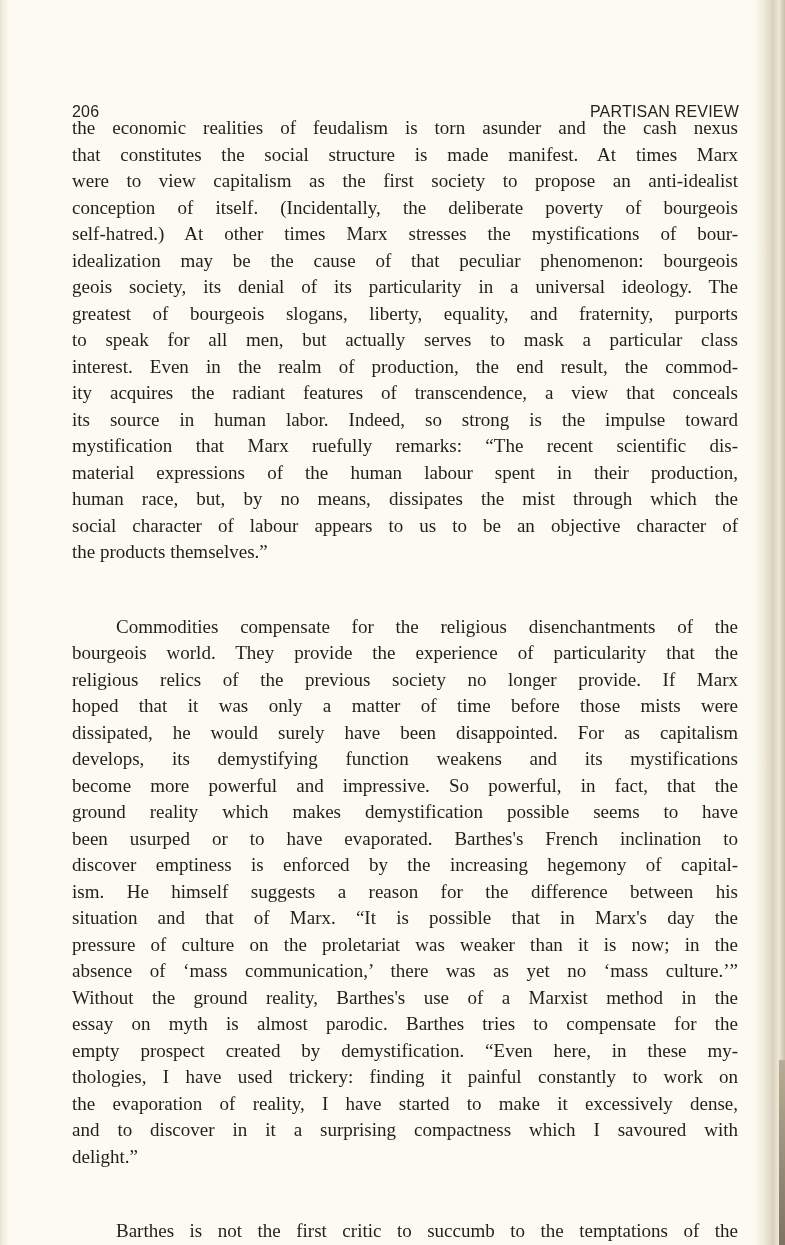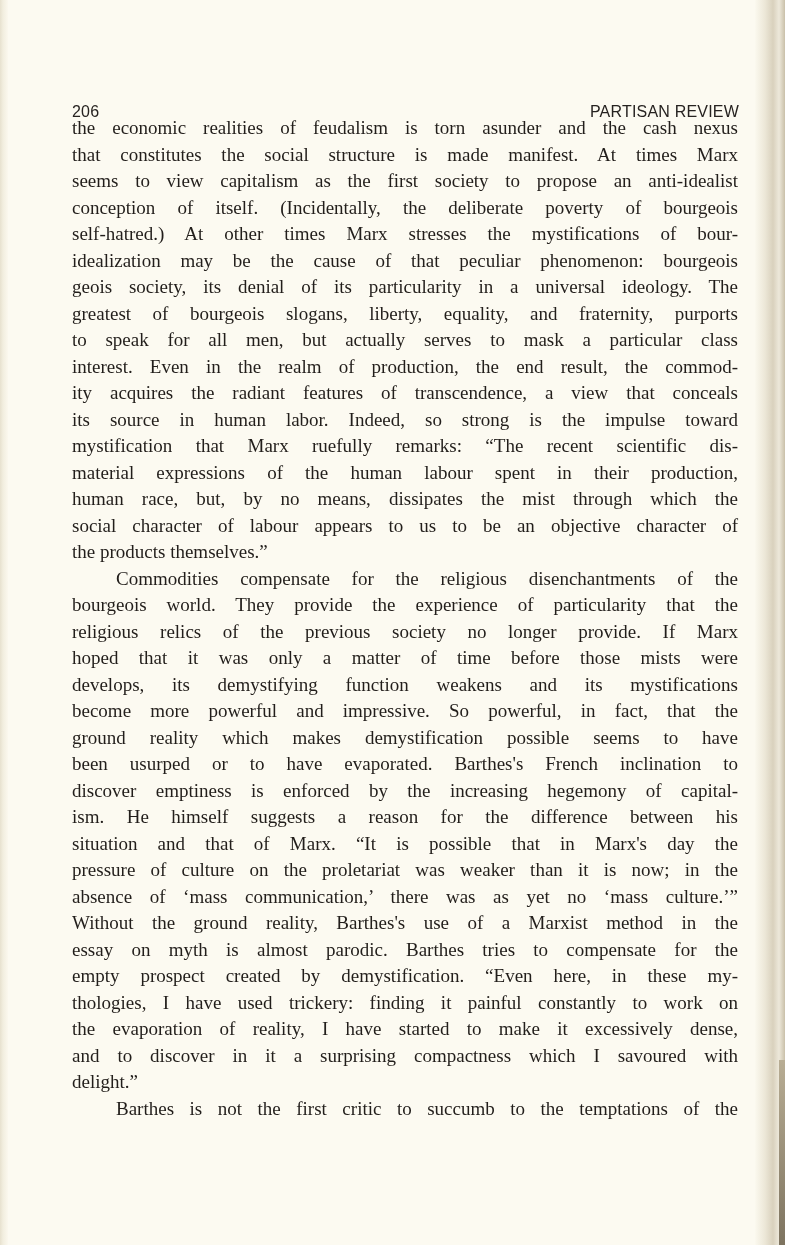--- a/index.html
+++ b/index.html
@@ -72,57 +72,59 @@
       white-space: nowrap;
       text-align: justify;
       text-align-last: justify;
       height: 26.5px;
     }
     .line.last {
       text-align-last: left;
     }
     .line.indent {
       padding-left: 44px;
+      margin-top: 48px;
     }
   </style>
 </head>
 <body>
 
 <div class="page">
   <div class="left-edge"></div>
   <div class="right-edge"></div>
   <div class="right-edge-dark"></div>
 
   <div class="running-head">
     <span class="page-number">206</span>
     <span class="journal-title">PARTISAN REVIEW</span>
   </div>
 
   <div class="body-text" id="body-text">
       <span class="line">the economic realities of feudalism is torn asunder and the cash nexus</span>
       <span class="line">that constitutes the social structure is made manifest. At times Marx</span>
-      <span class="line">seems to view capitalism as the first society to propose an anti-idealist</span>
+      <span class="line">were to view capitalism as the first society to propose an anti-idealist</span>
       <span class="line">conception of itself. (Incidentally, the deliberate poverty of bourgeois</span>
       <span class="line">self-hatred.) At other times Marx stresses the mystifications of bour-</span>
       <span class="line">idealization may be the cause of that peculiar phenomenon: bourgeois</span>
       <span class="line">geois society, its denial of its particularity in a universal ideology. The</span>
       <span class="line">greatest of bourgeois slogans, liberty, equality, and fraternity, purports</span>
       <span class="line">to speak for all men, but actually serves to mask a particular class</span>
       <span class="line">interest. Even in the realm of production, the end result, the commod-</span>
       <span class="line">ity acquires the radiant features of transcendence, a view that conceals</span>
       <span class="line">its source in human labor. Indeed, so strong is the impulse toward</span>
       <span class="line">mystification that Marx ruefully remarks: “The recent scientific dis-</span>
       <span class="line">material expressions of the human labour spent in their production,</span>
       <span class="line">human race, but, by no means, dissipates the mist through which the</span>
       <span class="line">social character of labour appears to us to be an objective character of</span>
       <span class="line last">the products themselves.”</span>
       <span class="line indent">Commodities compensate for the religious disenchantments of the</span>
       <span class="line">bourgeois world. They provide the experience of particularity that the</span>
       <span class="line">religious relics of the previous society no longer provide. If Marx</span>
       <span class="line">hoped that it was only a matter of time before those mists were</span>
+      <span class="line">dissipated, he would surely have been disappointed. For as capitalism</span>
       <span class="line">develops, its demystifying function weakens and its mystifications</span>
       <span class="line">become more powerful and impressive. So powerful, in fact, that the</span>
       <span class="line">ground reality which makes demystification possible seems to have</span>
       <span class="line">been usurped or to have evaporated. Barthes's French inclination to</span>
       <span class="line">discover emptiness is enforced by the increasing hegemony of capital-</span>
       <span class="line">ism. He himself suggests a reason for the difference between his</span>
       <span class="line">situation and that of Marx. “It is possible that in Marx's day the</span>
       <span class="line">pressure of culture on the proletariat was weaker than it is now; in the</span>
       <span class="line">absence of ‘mass communication,’ there was as yet no ‘mass culture.’”</span>
       <span class="line">Without the ground reality, Barthes's use of a Marxist method in the</span>

